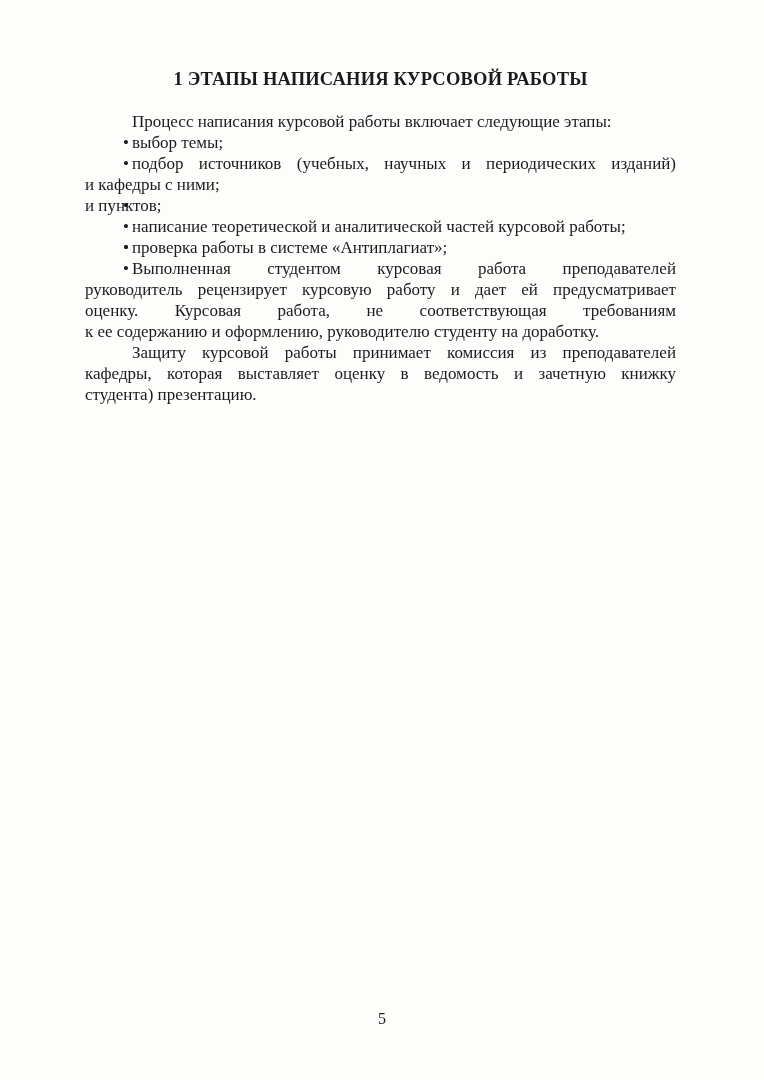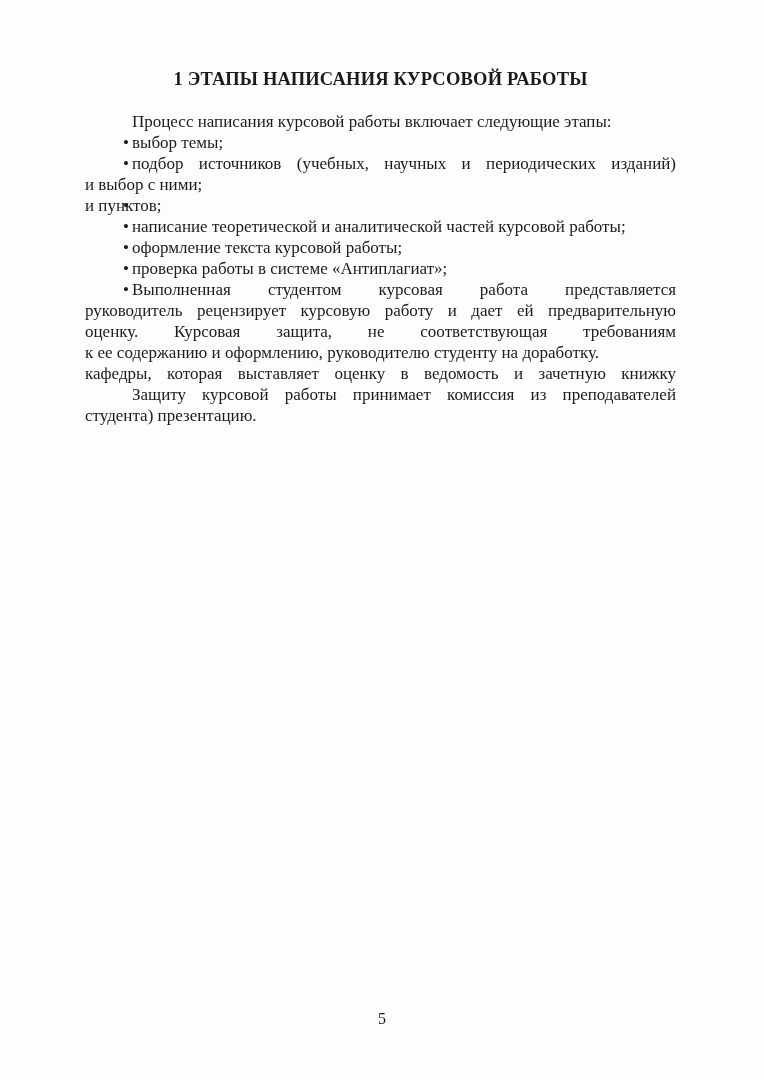--- a/index.html
+++ b/index.html
@@ -70,45 +70,45 @@
     <h1 class="doc-title">1 ЭТАПЫ НАПИСАНИЯ КУРСОВОЙ РАБОТЫ</h1>
     <div class="doc-body">
         <div class="par paragraph">
           <div class="line first last"><span>Процесс написания курсовой работы включает следующие этапы:</span></div>
         </div>
         <div class="par bullet">
           <div class="line first last"><span class="marker">•</span><span>выбор темы;</span></div>
         </div>
         <div class="par bullet">
           <div class="line first mid"><span class="marker">•</span><span>подбор источников (учебных, научных и периодических изданий)</span></div>
-          <div class="line last"><span>и выбор с ними;</span></div>
+          <div class="line last"><span>и кафедры с ними;</span></div>
         </div>
         <div class="par bullet">
           <div class="line first mid"><span class="marker">•</span></div>
           <div class="line last"><span>и пунктов;</span></div>
         </div>
         <div class="par bullet">
           <div class="line first last"><span class="marker">•</span><span>написание теоретической и аналитической частей курсовой работы;</span></div>
         </div>
         <div class="par bullet">
-          <div class="line first last"><span class="marker">•</span><span>оформление текста курсовой работы;</span></div>
+          <div class="line first last"><span class="marker">•</span></div>
         </div>
         <div class="par bullet">
           <div class="line first last"><span class="marker">•</span><span>проверка работы в системе «Антиплагиат»;</span></div>
         </div>
         <div class="par bullet">
           <div class="line first last"><span class="marker">•</span></div>
         </div>
         <div class="par paragraph">
-          <div class="line first mid"><span>Выполненная студентом курсовая работа представляется</span></div>
-          <div class="line mid"><span>руководитель рецензирует курсовую работу и дает ей предварительную</span></div>
-          <div class="line mid"><span>оценку. Курсовая защита, не соответствующая требованиям</span></div>
+          <div class="line first mid"><span>Выполненная студентом курсовая работа преподавателей</span></div>
+          <div class="line mid"><span>руководитель рецензирует курсовую работу и дает ей предусматривает</span></div>
+          <div class="line mid"><span>оценку. Курсовая работа, не соответствующая требованиям</span></div>
           <div class="line last"><span>к ее содержанию и оформлению, руководителю студенту на доработку.</span></div>
         </div>
         <div class="par paragraph">
+          <div class="line first mid"><span>Защиту курсовой работы принимает комиссия из преподавателей</span></div>
           <div class="line mid"><span>кафедры, которая выставляет оценку в ведомость и зачетную книжку</span></div>
-          <div class="line first mid"><span>Защиту курсовой работы принимает комиссия из преподавателей</span></div>
           <div class="line last"><span>студента) презентацию.</span></div>
         </div>
       </div>
   </div>
   <div class="page-number">5</div>
 </div>
 
 </body></html>

